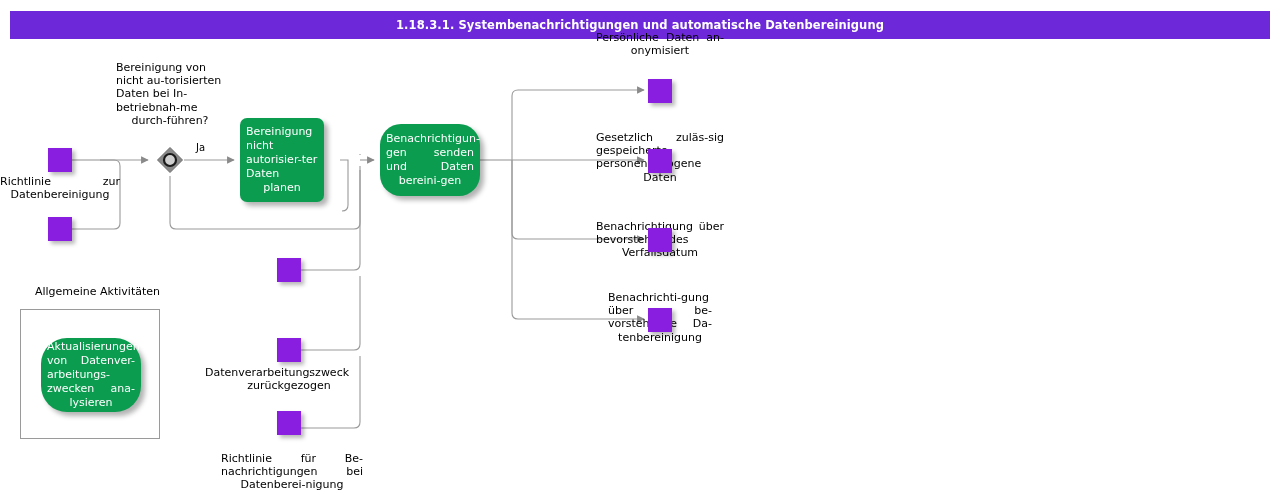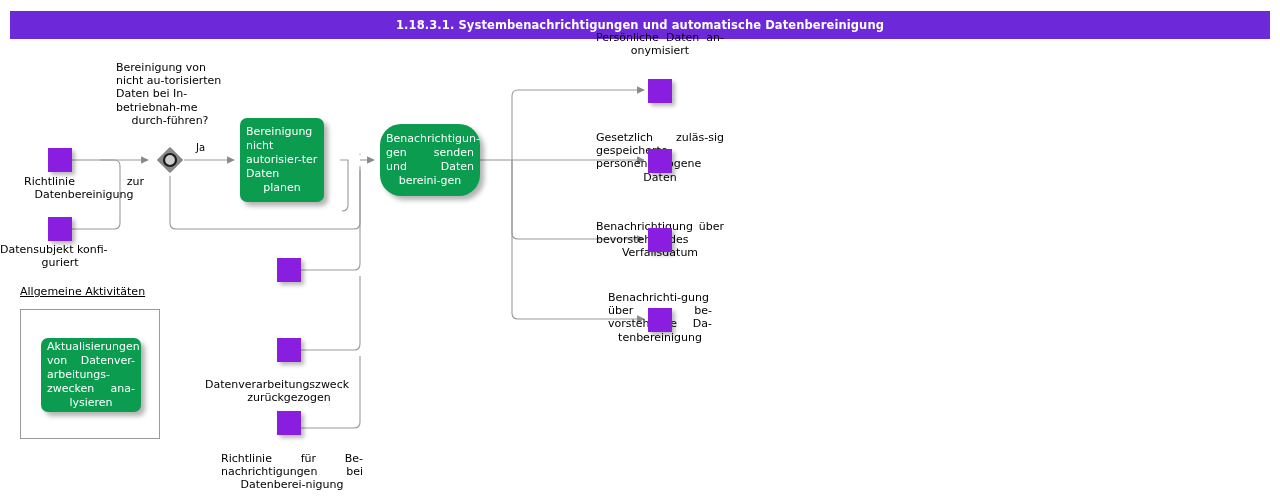--- a/index.html
+++ b/index.html
@@ -90,23 +90,22 @@
     position: absolute;
     border: 1px solid #9a9a9a;
     background: #ffffff;
     box-sizing: border-box;
   }
   .grouplabel {
     position: absolute;
     font-size: 11px;
     color: #000000;
     line-height: 13px;
-    text-align: left;
+    text-align: right;
     width: 140px;
-    text-decoration: underline;
   }
   
   .gateway {
     position: absolute;
     width: 28px;
     height: 28px;
   }
   .gw-label {
     position: absolute;
     font-size: 10px;
@@ -152,24 +151,23 @@
 
       <path d="M 512 160 L 644 160" marker-end="url(#arw)"></path>
 
       <path d="M 512 160 L 512 233 Q 512 239 518 239 L 644 239" marker-end="url(#arw)"></path>
 
       <path d="M 512 160 L 512 313 Q 512 319 518 319 L 644 319" marker-end="url(#arw)"></path>
     </g>
   </svg>
 
   <div class="dobj" style="left:48px; top:148px;"></div>
-  <div class="cap just" style="left:0px; top:175px; width:120px;padding-left:24px;">Richtlinie zur Datenbereinigung</div>
+  <div class="cap just" style="left:0px; top:175px; width:120px;">Richtlinie zur Datenbereinigung</div>
 
   <div class="dobj" style="left:48px; top:217px;"></div>
-  <div class="cap" style="left:0px; top:243px; width:120px;">Datensubjekt konfi-guriert</div>
 
   <div class="cap" style="left:116px; top:61px; width:108px;">Bereinigung von nicht au-torisierten Daten bei In-betriebnah-me durch-führen?</div>
 
   <div class="gateway" style="left:156px; top:146px;">
     <svg width="28" height="28" viewBox="0 0 28 28" xmlns="http://www.w3.org/2000/svg">
       <g>
         <path d="M 14 1.5 L 26.5 14 L 14 26.5 L 1.5 14 Z" fill="#8a8a8a" stroke="#6e6e6e" stroke-width="1"></path>
         <circle cx="14" cy="14" r="6" fill="#cfcfcf" stroke="#1a1a1a" stroke-width="2.2"></circle>
       </g>
     </svg>
@@ -180,36 +178,36 @@
     <span>Bereinigung nicht autorisier-ter Daten planen</span>
   </div>
 
   <div class="task" style="left:380px; top:124px; width:100px; height:72px;border-radius:21px;">
     <span>Benachrichtigun-gen senden und Daten bereini-gen</span>
   </div>
 
   <div class="dobj" style="left:277px; top:258px;"></div>
 
   <div class="dobj" style="left:277px; top:338px;"></div>
-  <div class="cap" style="left:205px; top:366px; width:168px;margin-top:12px;">Datenverarbeitungszweck zurückgezogen</div>
+  <div class="cap" style="left:205px; top:366px; width:168px;">Datenverarbeitungszweck zurückgezogen</div>
 
   <div class="dobj" style="left:277px; top:411px;"></div>
   <div class="cap just" style="left:221px; top:452px; width:142px;">Richtlinie für Be-nachrichtigungen bei Datenberei-nigung</div>
 
   <div class="cap just" style="left:596px; top:31px; width:128px;">Persönliche Daten an-onymisiert</div>
   <div class="dobj" style="left:648px; top:79px;"></div>
 
   <div class="cap just" style="left:596px; top:131px; width:128px;">Gesetzlich zuläs-sig gespeicherte personenbezogene Daten</div>
   <div class="dobj" style="left:648px; top:149px;"></div>
 
   <div class="cap just" style="left:596px; top:220px; width:128px;">Benachrichtigung über bevorstehen-des Verfallsdatum</div>
   <div class="dobj" style="left:648px; top:228px;"></div>
 
   <div class="cap just" style="left:608px; top:291px; width:104px;">Benachrichti-gung über be-vorstehende Da-tenbereinigung</div>
   <div class="dobj" style="left:648px; top:308px;"></div>
 
   <div class="grouplabel" style="left:20px; top:285px;">Allgemeine Aktivitäten</div>
   <div class="groupbox" style="left:20px; top:309px; width:140px; height:130px;"></div>
-  <div class="task" style="left:41px; top:338px; width:100px; height:74px;">
+  <div class="task" style="left:41px; top:338px; width:100px; height:74px;border-radius:26px;">
     <span>Aktualisierungen von Datenver-arbeitungs-zwecken ana-lysieren</span>
   </div>
 
 </div>
 
 </body></html>

